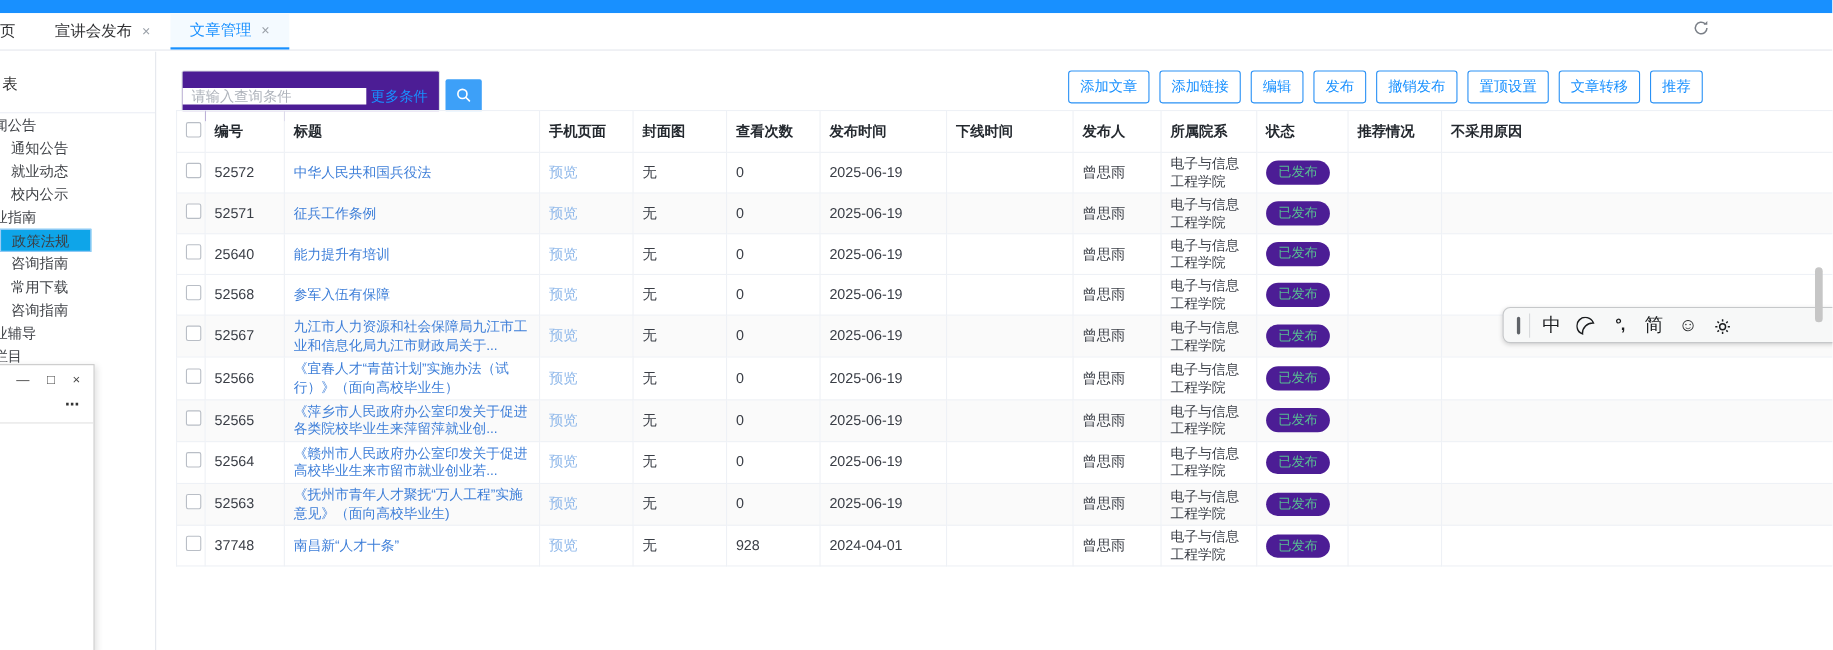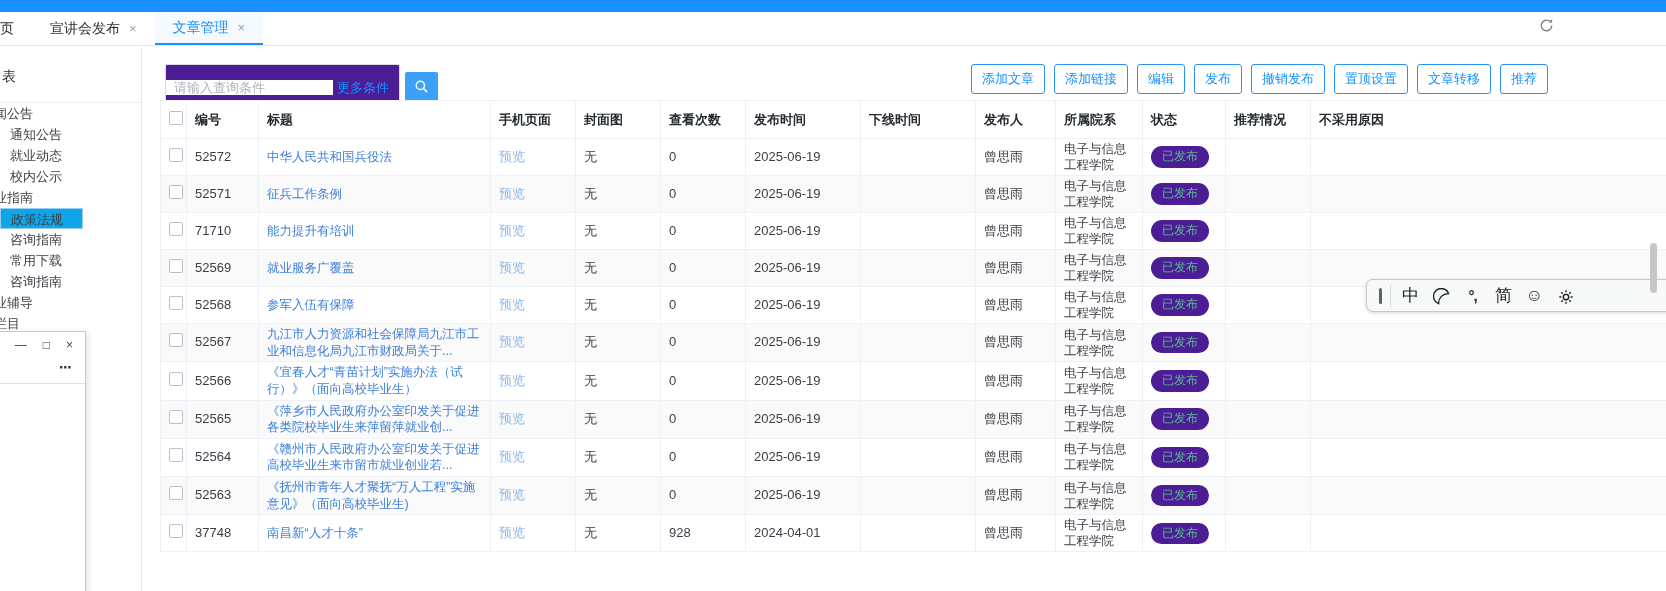--- a/index.html
+++ b/index.html
@@ -287,49 +287,34 @@
                 <td></td>
                 <td>曾思雨</td>
                 <td class="cell-dept">电子与信息工程学院</td>
                 <td><span class="badge">已发布</span></td>
                 <td></td>
                 <td></td>
               </tr>
 
               <tr class="row">
                 <td><span class="chk"></span></td>
-                <td>71710</td>
+                <td>25640</td>
                 <td><span class="cell-title">能力提升有培训</span></td>
                 <td><span class="cell-preview">预览</span></td>
                 <td>无</td>
                 <td>0</td>
                 <td>2025-06-19</td>
                 <td></td>
                 <td>曾思雨</td>
                 <td class="cell-dept">电子与信息工程学院</td>
                 <td><span class="badge">已发布</span></td>
                 <td></td>
                 <td></td>
               </tr>
 
-              <tr class="row striped">
-                <td><span class="chk"></span></td>
-                <td>52569</td>
-                <td><span class="cell-title">就业服务广覆盖</span></td>
-                <td><span class="cell-preview">预览</span></td>
-                <td>无</td>
-                <td>0</td>
-                <td>2025-06-19</td>
-                <td></td>
-                <td>曾思雨</td>
-                <td class="cell-dept">电子与信息工程学院</td>
-                <td><span class="badge">已发布</span></td>
-                <td></td>
-                <td></td>
-              </tr>
 
               <tr class="row">
                 <td><span class="chk"></span></td>
                 <td>52568</td>
                 <td><span class="cell-title">参军入伍有保障</span></td>
                 <td><span class="cell-preview">预览</span></td>
                 <td>无</td>
                 <td>0</td>
                 <td>2025-06-19</td>
                 <td></td>

